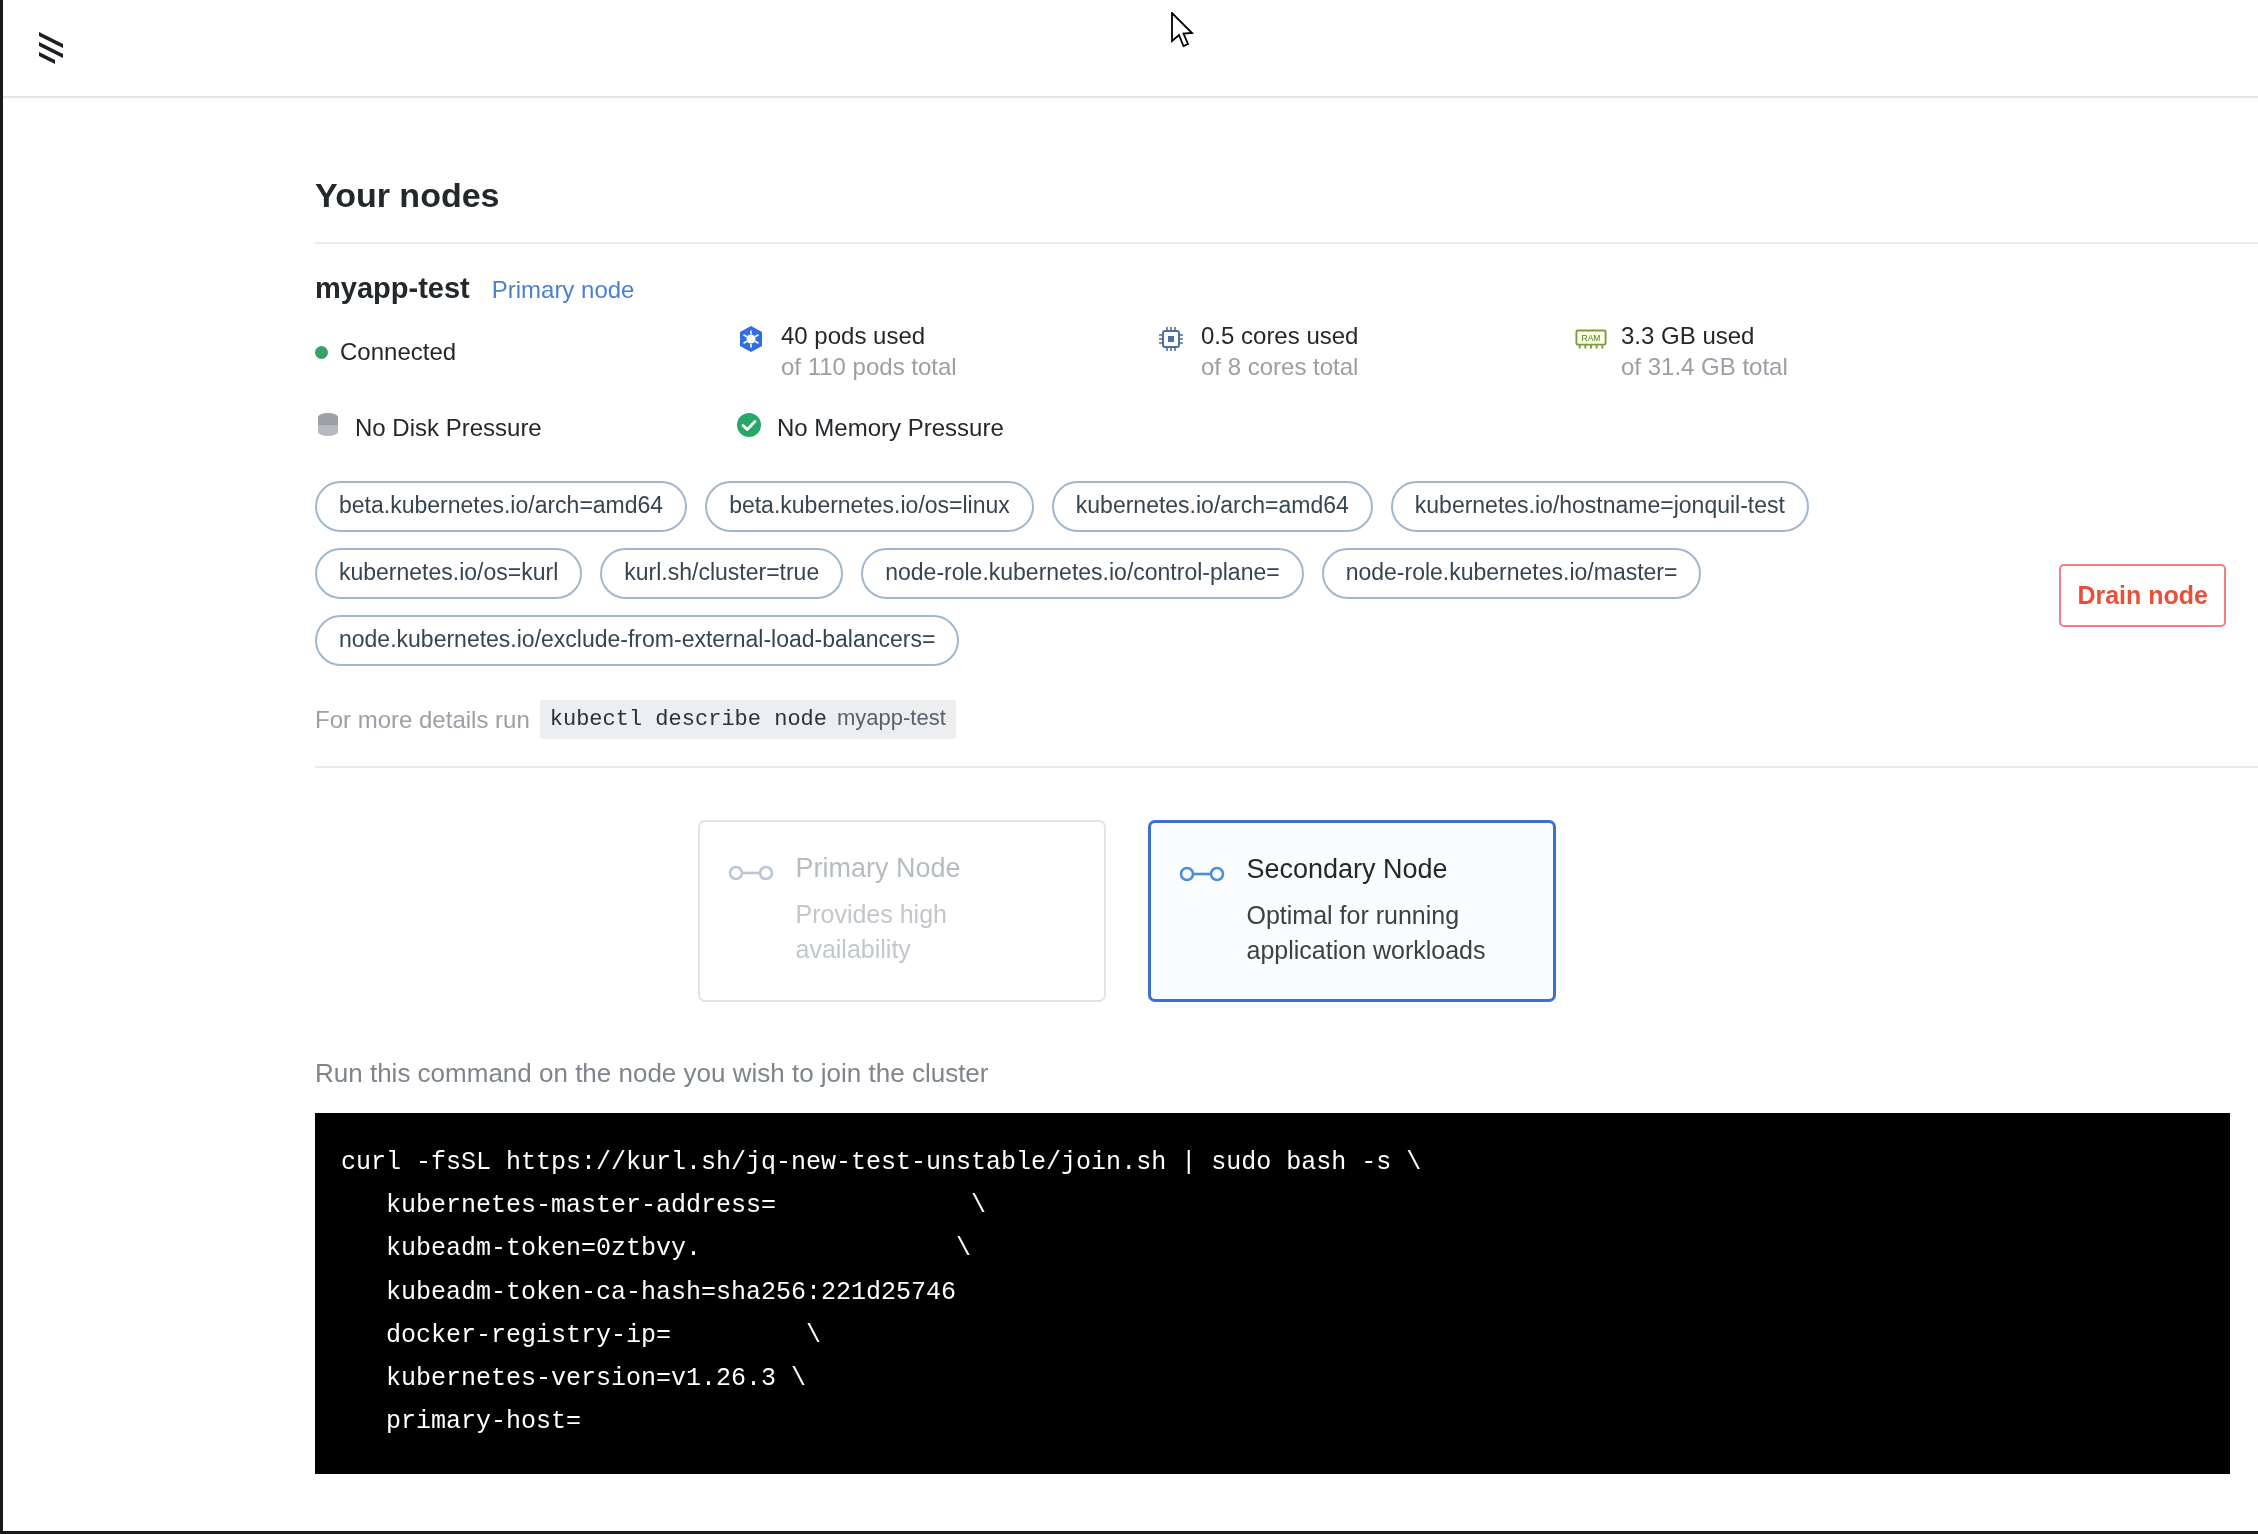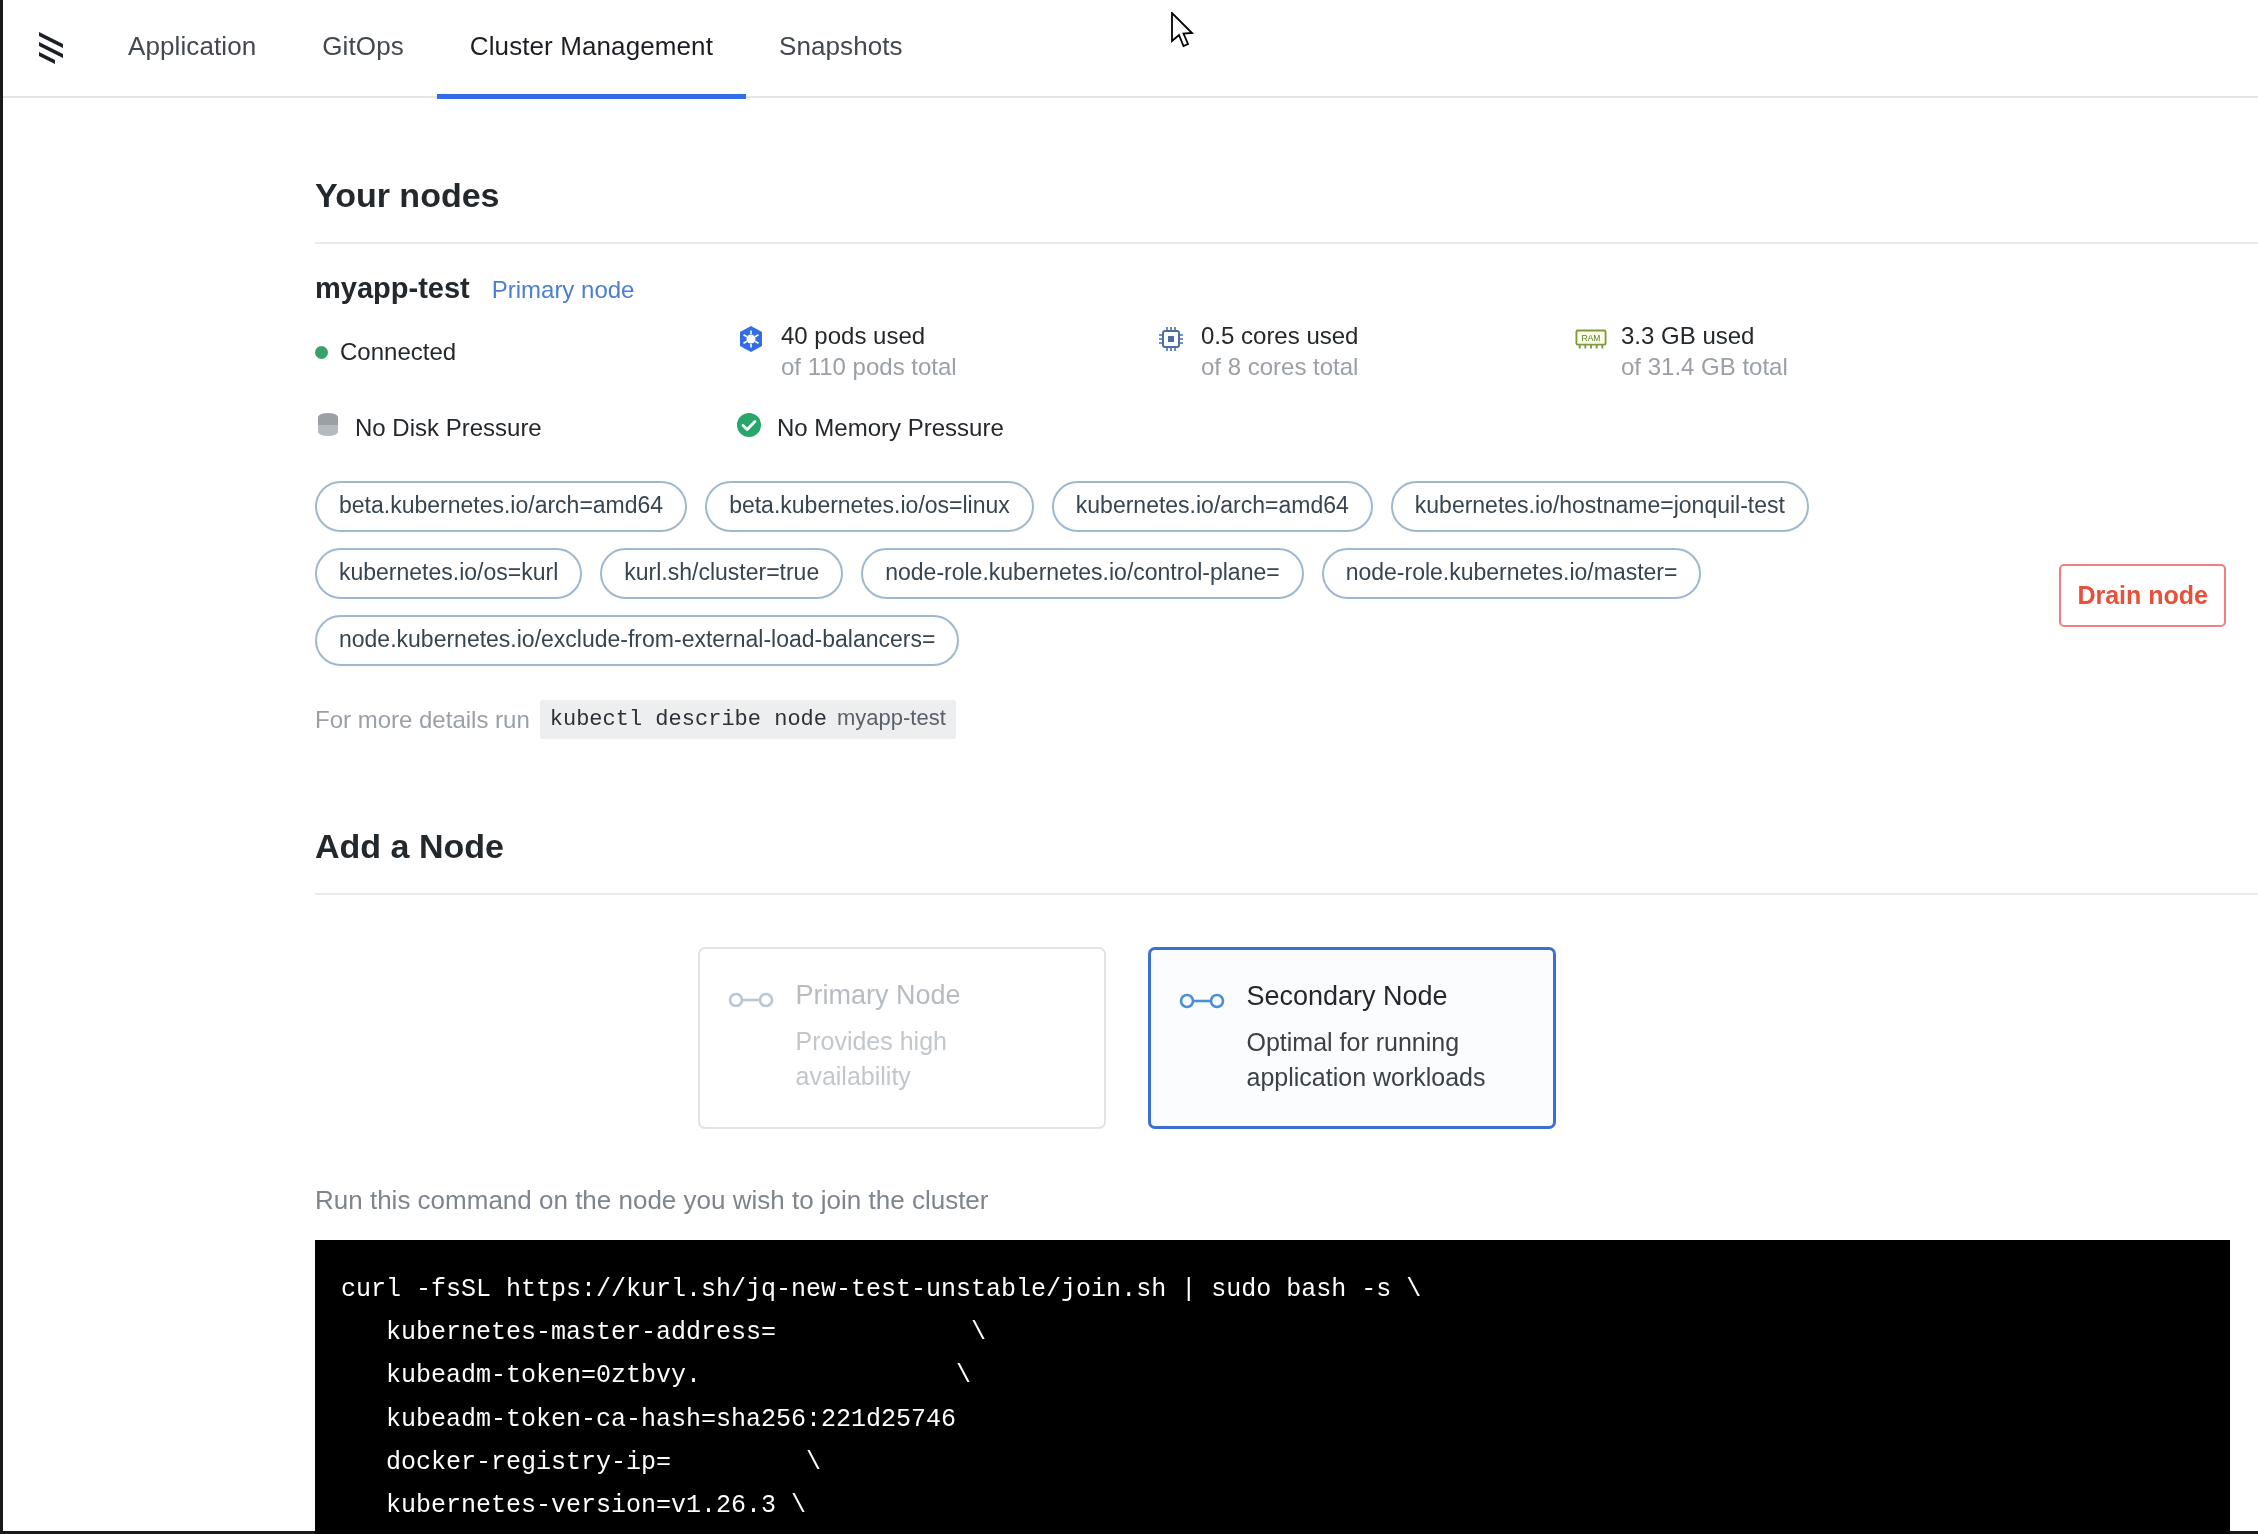--- a/index.html
+++ b/index.html
@@ -275,34 +275,20 @@
 <div class="page">
 
   <div class="topnav">
     <div class="logo">
       <svg width="40" height="40" viewBox="0 0 40 40" aria-hidden="true">
         <path d="M6 4 L30 16 L30 20 L6 8 Z" fill="#1b1f23"></path>
         <path d="M6 14 L30 26 L30 30 L6 18 Z" fill="#1b1f23"></path>
         <path d="M6 24 L22 32 L22 36 L6 28 Z" fill="#1b1f23"></path>
       </svg>
     </div>
-    <div class="nav-items">
-      <div class="nav-item">
-        <span>Application</span>
-      </div>
-      <div class="nav-item">
-        <span>GitOps</span>
-      </div>
-      <div class="nav-item active">
-        <span>Cluster Management</span>
-      </div>
-      <div class="nav-item">
-        <span>Snapshots</span>
-      </div>
-    </div>
     <div class="cursor">
       <svg width="26" height="38" viewBox="0 0 26 38">
         <path d="M2 1 L2 29 L9 23 L13.5 34 L18 32 L13.5 21.5 L22 21 Z" fill="#ffffff" stroke="#000000" stroke-width="1.8"></path>
       </svg>
     </div>
   </div>
 
   <div class="content">
 
     <h1 class="section-title" id="your-nodes-title">Your nodes</h1>
@@ -402,21 +388,20 @@
       </div>
 
       <button class="drain-btn">Drain node</button>
 
       <div class="details-line">
         <span>For more details run</span>
         <span class="code-inline"><span>kubectl describe node</span><span class="nodename" style="margin-left:10px">myapp-test</span></span>
       </div>
     </div>
 
-    <h1 class="section-title" id="add-node-title">Add a Node</h1>
     <div class="rule"></div>
 
     <div class="node-type-row">
       <div class="type-card">
         <span class="tc-ic">
           <svg width="46" height="26" viewBox="0 0 46 26">
             <circle cx="8" cy="13" r="6" fill="none" stroke="#b9c6d8" stroke-width="2.6"></circle>
             <circle cx="38" cy="13" r="6" fill="none" stroke="#b9c6d8" stroke-width="2.6"></circle>
             <path d="M14 13 L32 13" stroke="#b9c6d8" stroke-width="2.6"></path>
           </svg>

